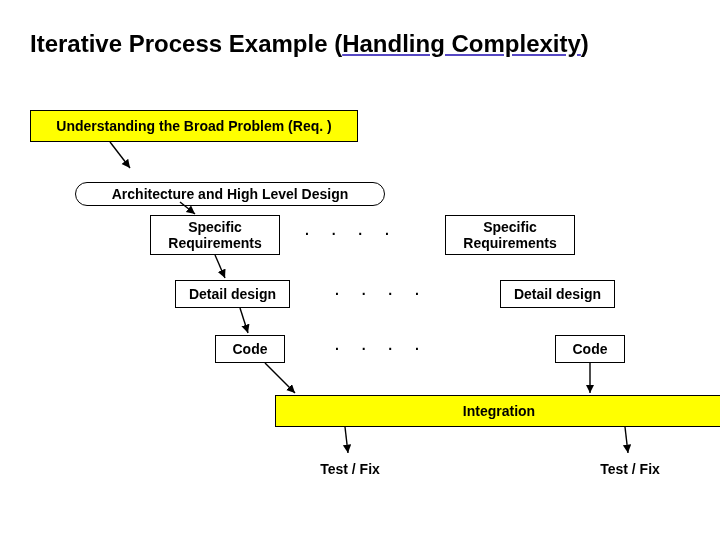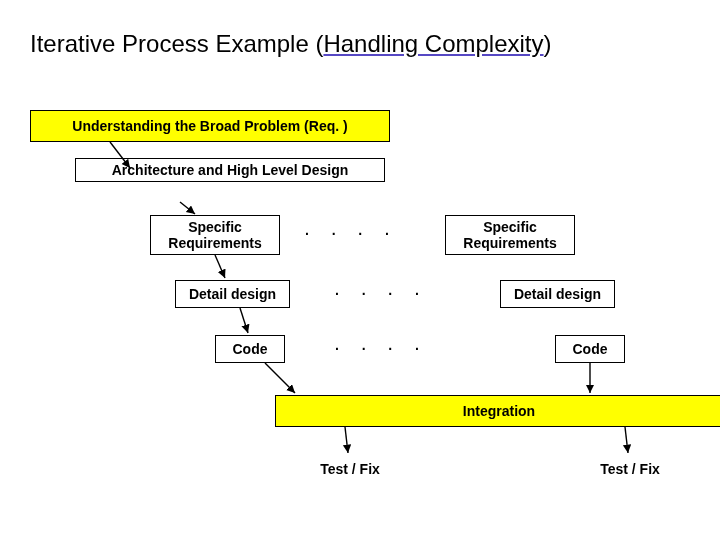--- a/index.html
+++ b/index.html
@@ -10,21 +10,21 @@
     background: #fff;
     font-family: Arial, Helvetica, sans-serif;
     position: relative;
     overflow: hidden;
   }
   .title {
     position: absolute;
     left: 30px;
     top: 30px;
     font-size: 24px;
-    font-weight: normal;
+    font-weight: bold;
     color: #000;
   }
   .title .underline {
     text-decoration: underline;
     text-decoration-color: #5648c4;
     color: #000;
   }
   .box {
     position: absolute;
     background: #fff;
@@ -63,25 +63,25 @@
     pointer-events: none;
   }
 </style>
 </head>
 <body>
 
 <div class="title">
   <span>Iterative Process Example (</span><span class="underline">Handling Complexity</span><span>)</span>
 </div>
 
-<div class="box yellow" style="left:30px; top:110px; width:360px; height:32px;">
+<div class="box yellow" style="left:30px; top:110px; width:328px; height:32px;">
   <span>Understanding the Broad Problem (Req. )</span>
 </div>
 
-<div class="box" style="left:75px; top:158px; width:310px; height:24px;">
+<div class="box" style="left:75px; top:182px; width:310px; height:24px;border-radius:16px;">
   <span>Architecture and High Level Design</span>
 </div>
 
 <div class="box" style="left:150px; top:215px; width:130px; height:40px; line-height:1.15; white-space:pre-line;">
   <span>Specific
 Requirements</span>
 </div>
 
 <div class="box" style="left:445px; top:215px; width:130px; height:40px; line-height:1.15; white-space:pre-line;">
   <span>Specific

